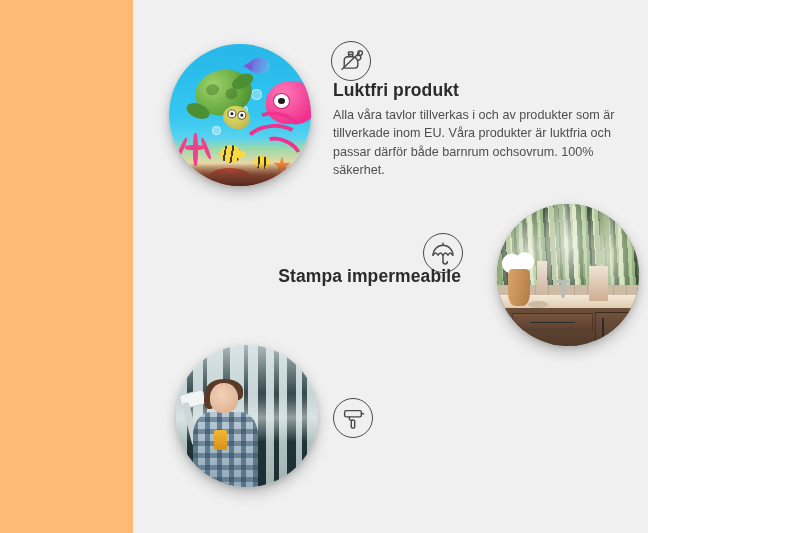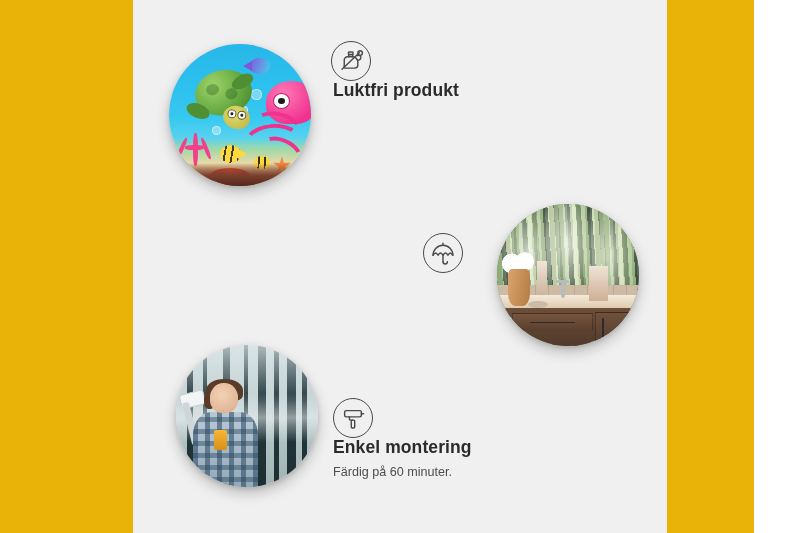--- a/index.html
+++ b/index.html
@@ -8,25 +8,24 @@
     padding: 0;
     background: #ffffff;
   }
   body {
     font-family: "Liberation Sans", sans-serif;
     -webkit-font-smoothing: antialiased;
   }
 
   .screen {
     position: relative;
-    width: 746px;
+    width: 648px;
     height: 533px;
-    background: #eab308;
+    background: #fdba74;
     overflow: hidden;
-    padding-left: 8px;
   }
 
   
   .panel {
     position: absolute;
     left: 133px;
     top: 0;
     width: 534px;
     height: 533px;
     background: #f0f0f0;
@@ -440,23 +439,21 @@
     <svg viewBox="0 0 40 40" fill="none" stroke="#4a4a4a" stroke-width="1.5" stroke-linecap="round" stroke-linejoin="round">
       <rect x="11.2" y="12.2" width="17.6" height="6.6" rx="1.6"></rect>
       <path d="M16.2 18.8 v2.1 a1.3 1.3 0 0 0 1.3 1.3 h2.1"></path>
       <rect x="18.2" y="22.2" width="3.6" height="8.4" rx="1.1"></rect>
       <line x1="28.8" y1="15.5" x2="31.1" y2="15.5"></line>
     </svg>
   </div>
 
   <div class="feature" id="feature-odourless">
     <h2>Luktfri produkt</h2>
+    <p>Alla våra tavlor tillverkas i och av produkter som är tillverkade inom EU. Våra produkter är luktfria och passar därför både barnrum ochsovrum. 100% säkerhet.</p>
   </div>
 
   <div class="feature" id="feature-waterproof">
-  </div>
-
-  <div class="feature" id="feature-assembly">
-    <h2>Enkel montering</h2>
-    <p>Färdig på 60 minuter.</p>
-  </div>
+    <h2>Stampa impermeabile</h2>
+  </div>
+
 
 </div>
 
 </body></html>

